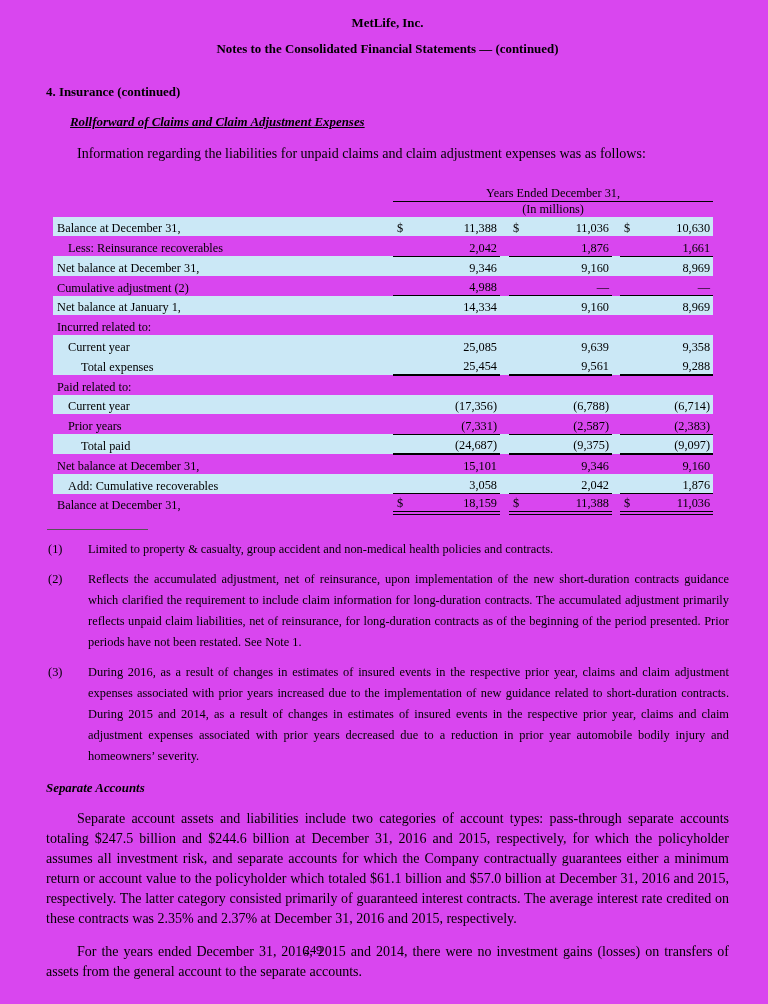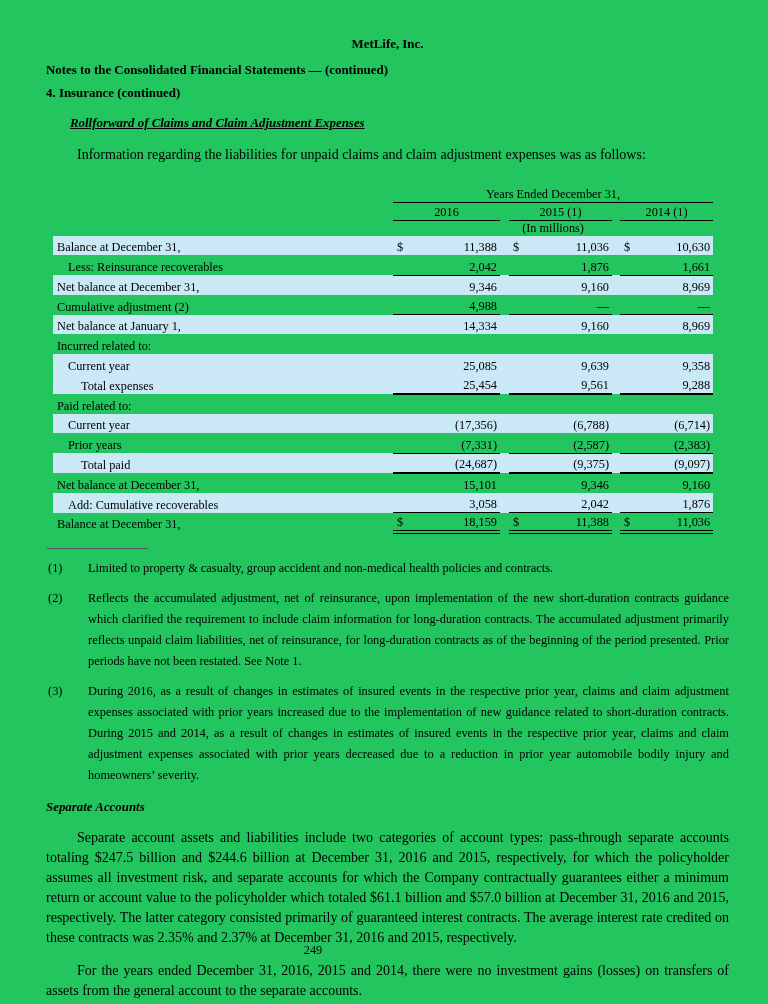--- a/index.html
+++ b/index.html
@@ -1,27 +1,27 @@
 <!DOCTYPE html>
 <html style="--shade: #cbe8f6;"><head>
 <meta charset="utf-8">
 <style>
   * { margin: 0; padding: 0; box-sizing: border-box; }
   html, body { background: #fff; }
   body { font-family: "Liberation Serif", "DejaVu Serif", serif; color: #000; }
   .page {
     position: relative;
     width: 768px; height: 1004px;
-    background: #22c55e;
-    padding: 37px 39px 0 46px;
+    background: #d946ef;
+    padding: 16px 39px 0 46px;
     overflow: hidden;
   }
   .doc-company { font-size: 12.9px; font-weight: bold; text-align: center; }
-  .doc-title { font-size: 12.9px; font-weight: bold; text-align: left; margin-top: 11px; }
-  .section-heading { font-size: 12.9px; font-weight: bold; margin-top: 8px; }
+  .doc-title { font-size: 12.9px; font-weight: bold; text-align: center; margin-top: 11px; }
+  .section-heading { font-size: 12.9px; font-weight: bold; margin-top: 28px; }
   .subsection-heading {
     font-size: 12.9px; font-weight: bold; font-style: italic;
     text-decoration: underline; margin-top: 15px; margin-left: 24px;
   }
   .para {
     font-size: 14px; line-height: 20px; text-align: justify;
     text-indent: 31px; margin-top: 13px;
   }
   .intro { margin-top: 14px; text-align: left; }
 
@@ -81,28 +81,20 @@
       <col style="width:15px">
         <col style="width:78px">
     </colgroup>
     <thead id="fin-head">
         <tr>
           <th></th>
           <th colspan="8" class="span-head">Years Ended December 31,</th>
         </tr>
         <tr>
           <th></th>
-          <th colspan="2" class="year-head">2016</th>
-          <th class="gap-head"></th>
-          <th colspan="2" class="year-head">2015 (1)</th>
-          <th class="gap-head"></th>
-          <th colspan="2" class="year-head">2014 (1)</th>
-        </tr>
-        <tr>
-          <th></th>
           <th colspan="8" class="units-head">(In millions)</th>
         </tr>
       </thead>
     <tbody id="fin-body">
         <tr class="shade">
           <td class="lbl ind0">Balance at December 31,</td>
           <td class="dol ">$</td>
           <td class="val ">11,388</td>
           <td></td>
           <td class="dol ">$</td>

